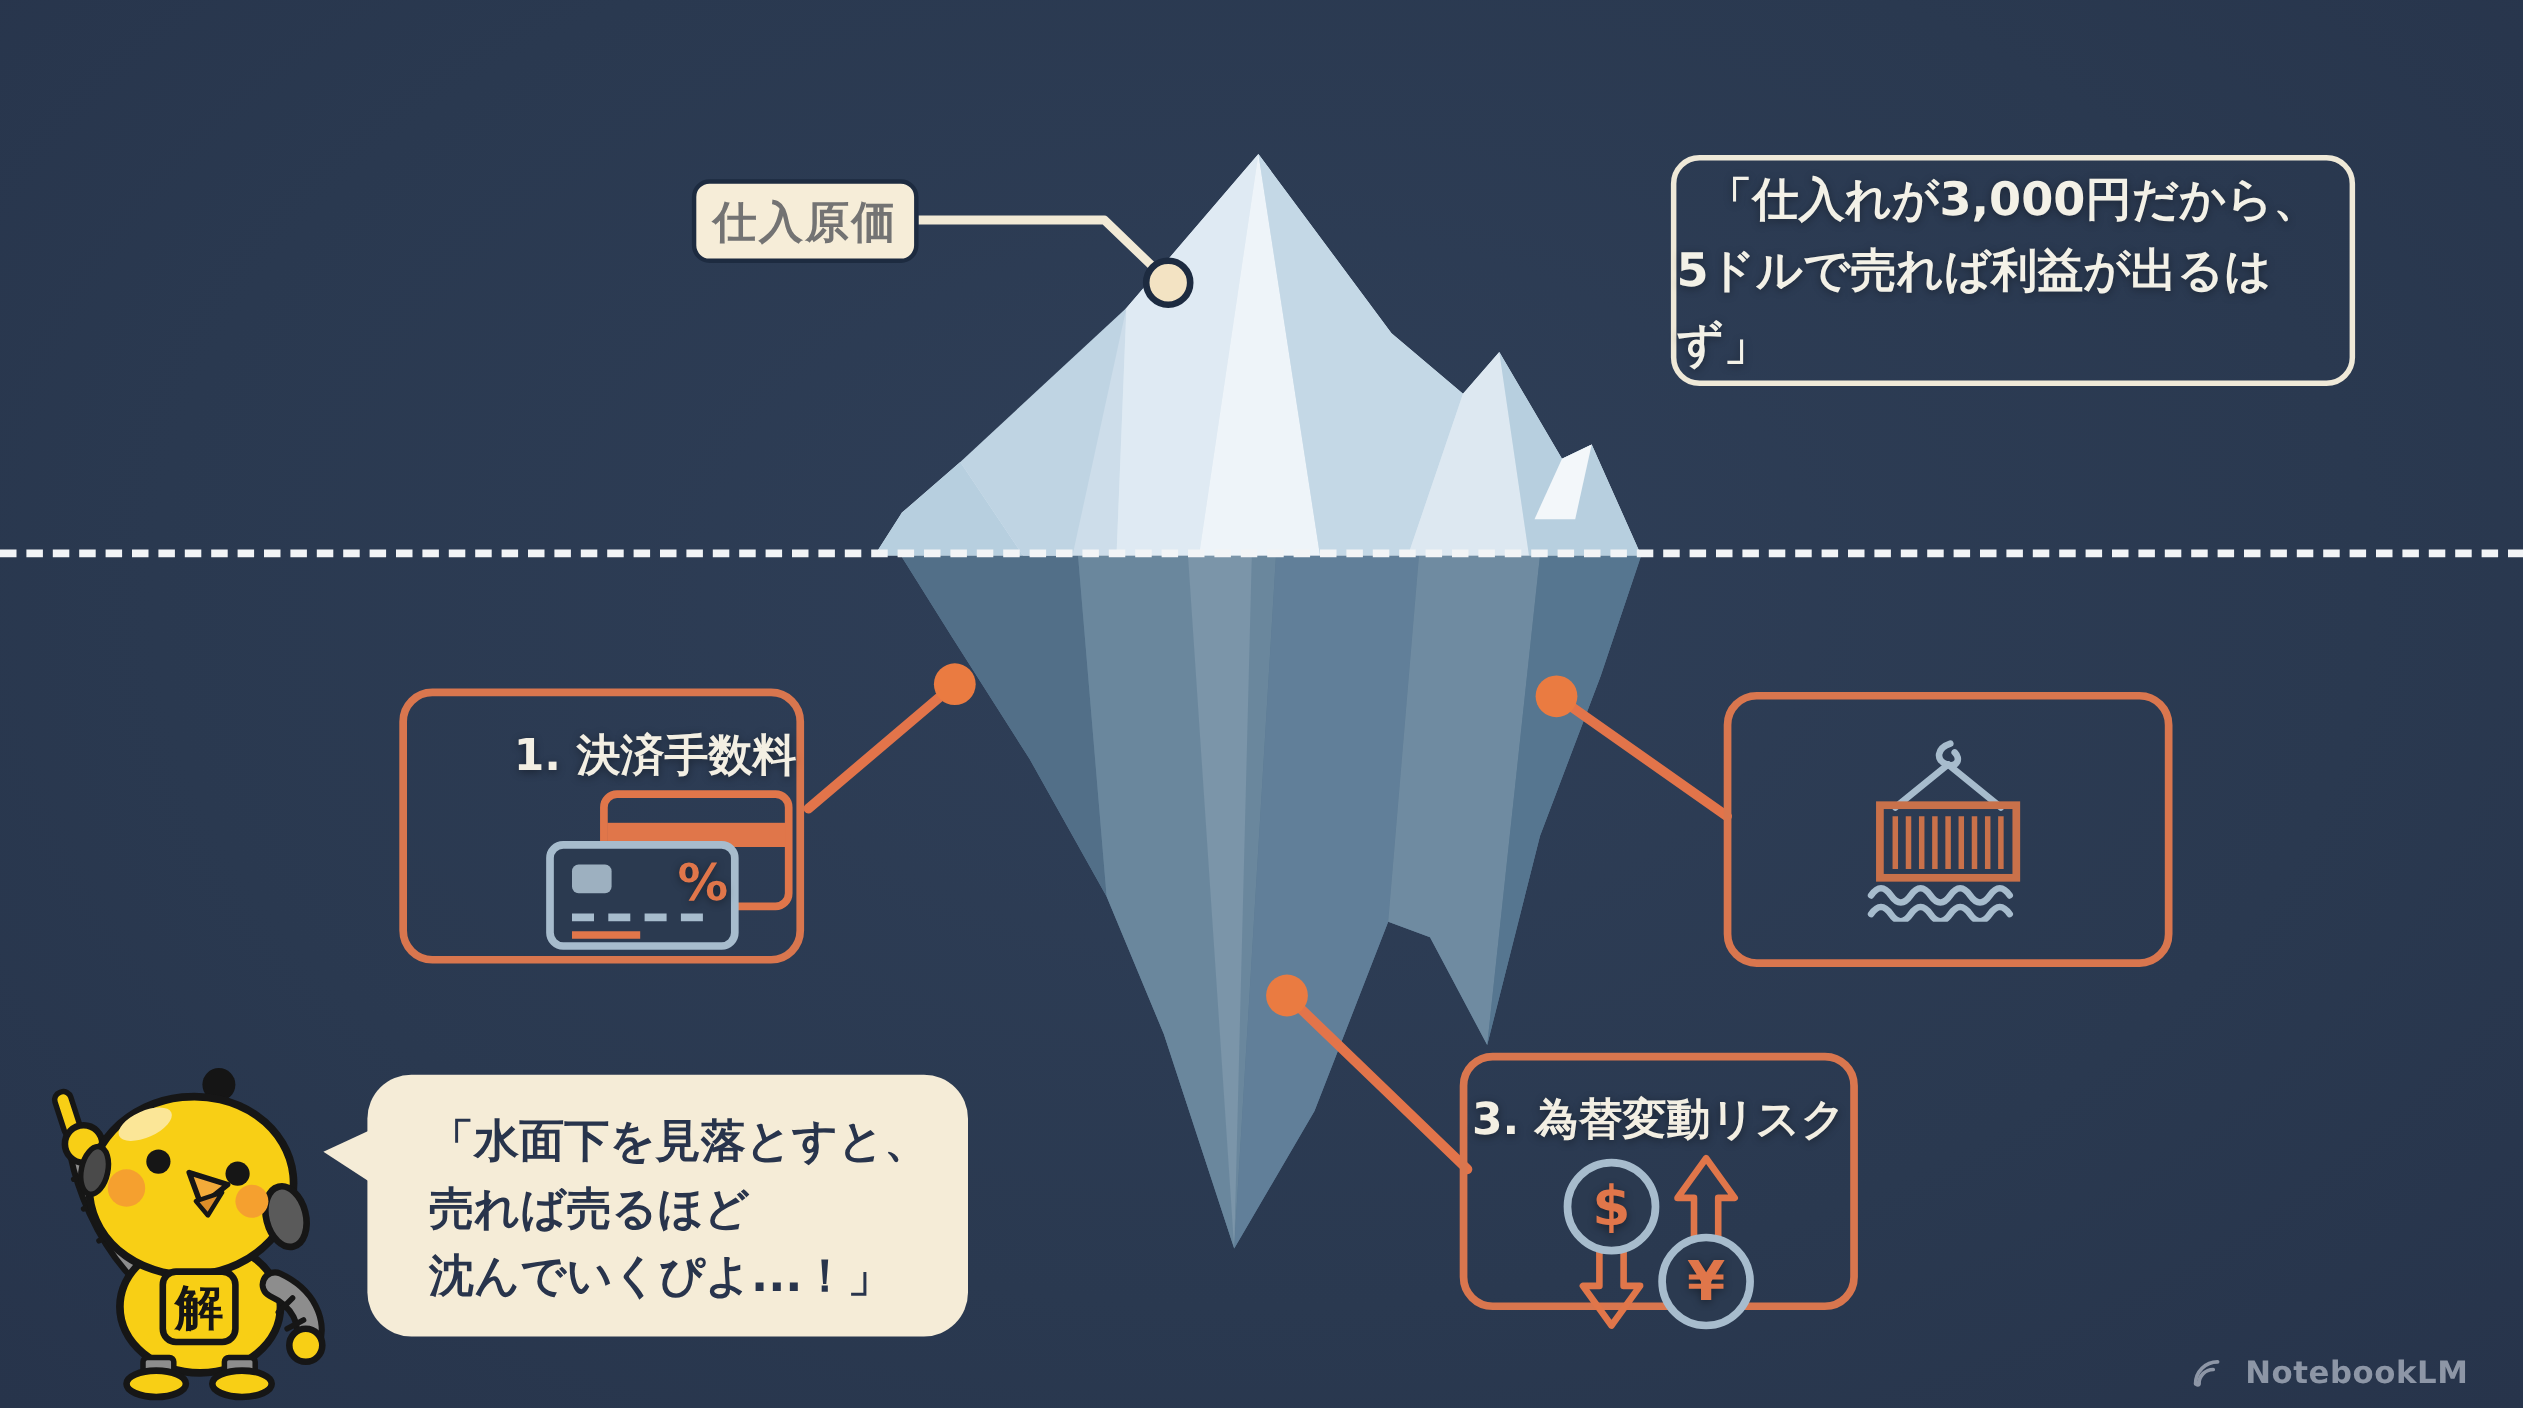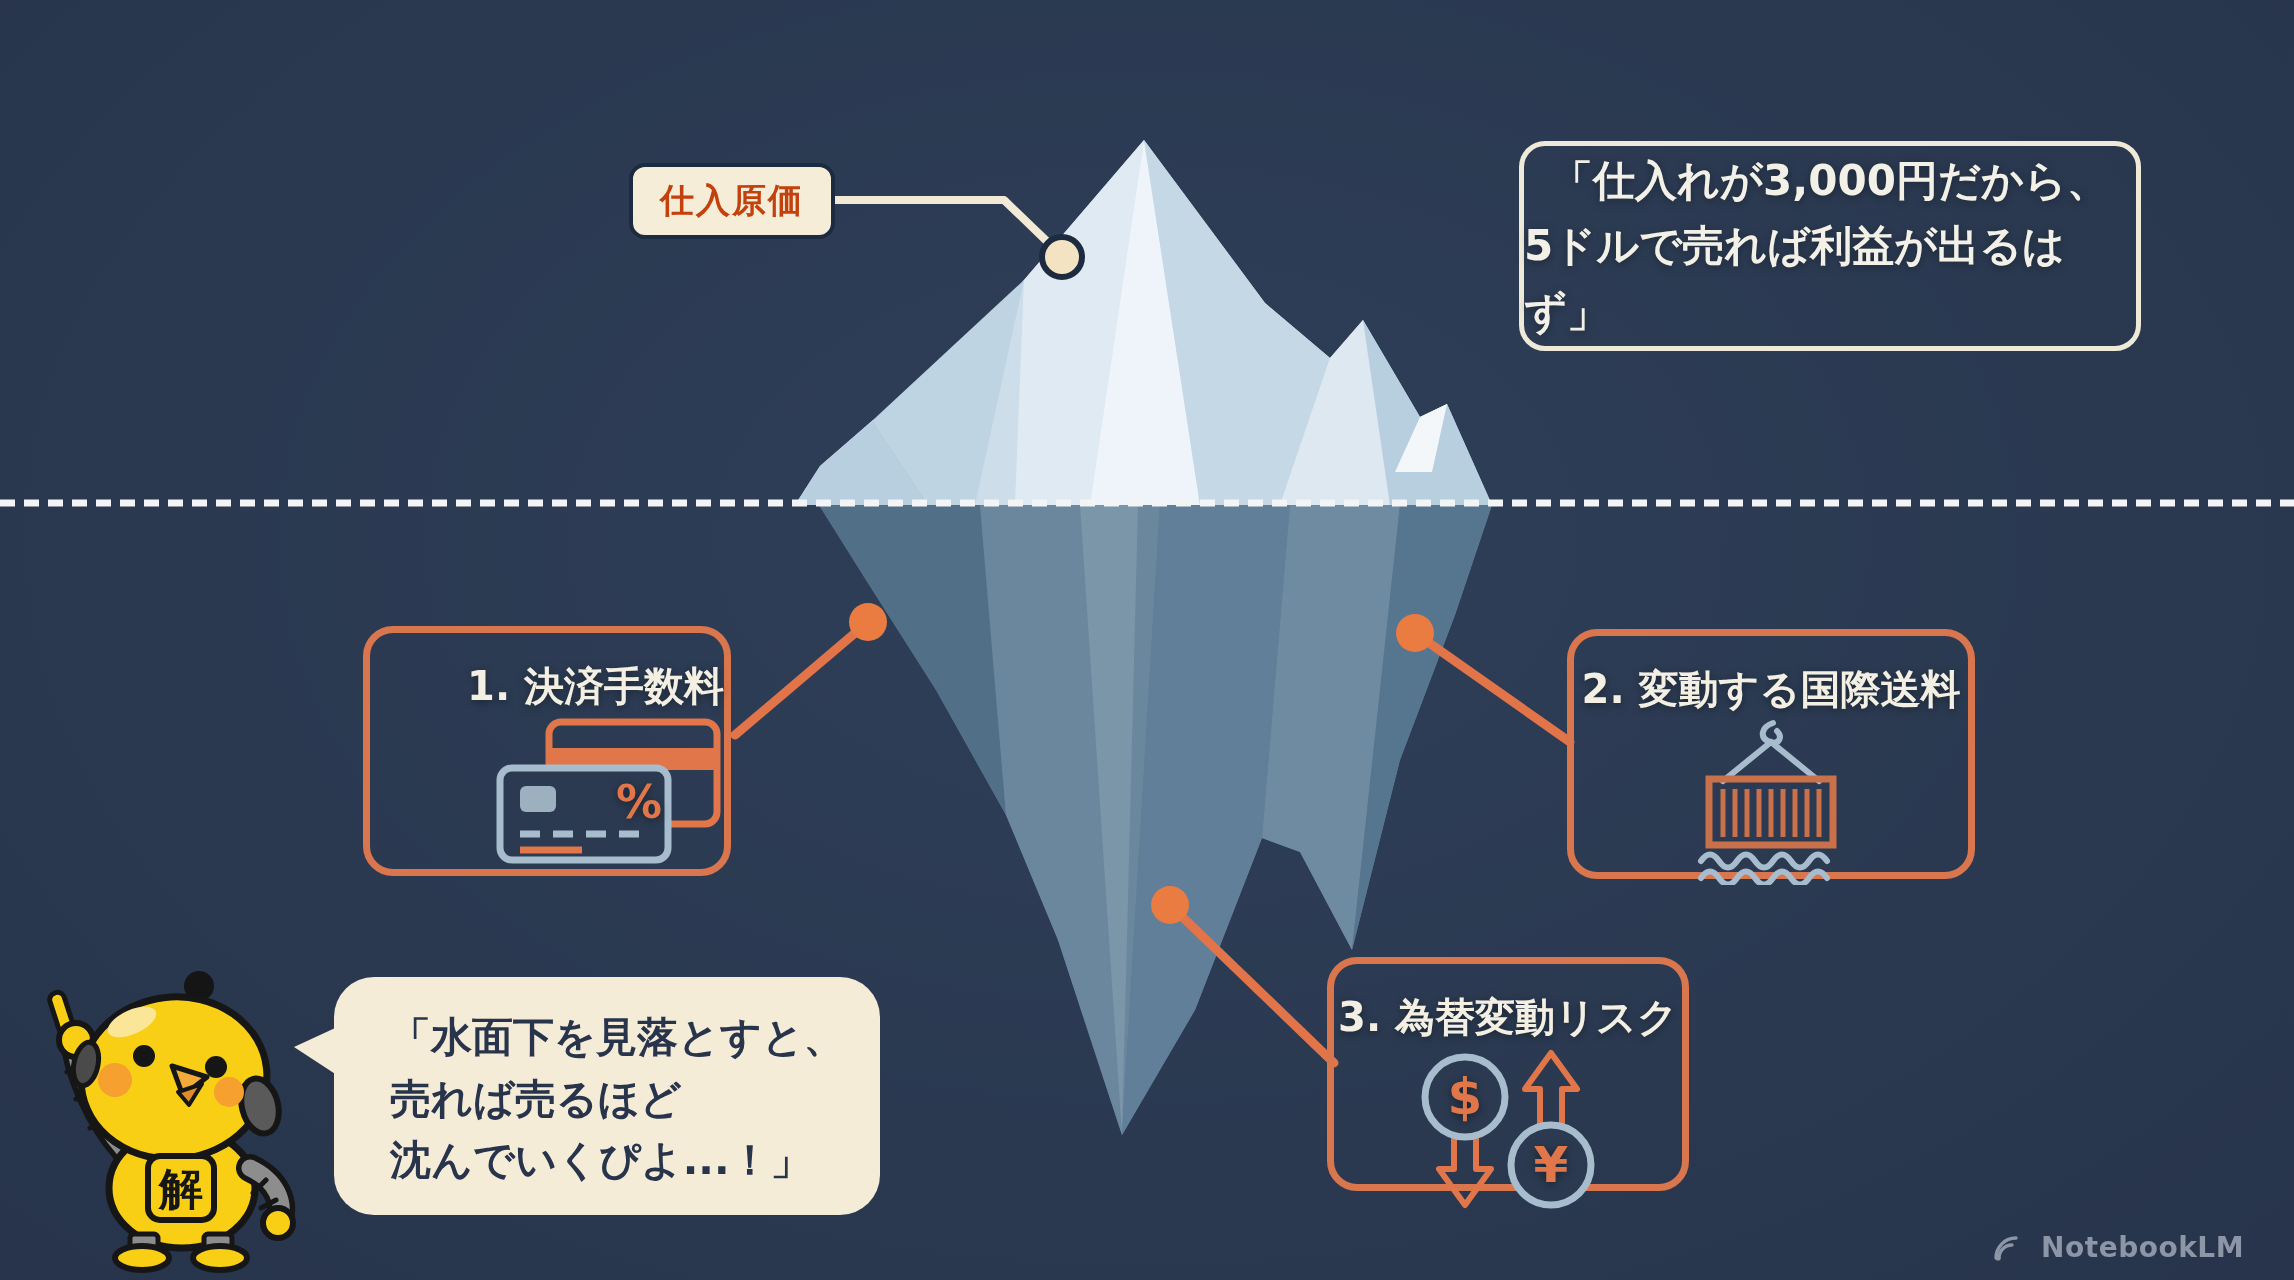--- a/index.html
+++ b/index.html
@@ -8,21 +8,21 @@
     background:radial-gradient(ellipse at 50% 42%, #2f3f58 0%, #2a3950 62%, #27344b 100%);
     font-family:"DejaVu Sans","Liberation Sans",sans-serif;
   }
   #scene-svg{position:absolute;left:0;top:0;}
 
   
   .peak-label{
     position:absolute;left:629px;top:163px;width:206px;height:76px;
     background:#f6edd8;border:4px solid #1d2b40;border-radius:16px;
     display:flex;align-items:center;justify-content:center;
-    font-size:34px;font-weight:bold;color:#c2410c;letter-spacing:2px;
+    font-size:40px;font-weight:bold;color:#737373;letter-spacing:2px;
     box-sizing:border-box;
   }
 
   
   .quote-box{
     position:absolute;left:1519px;top:141px;width:622px;height:210px;
     border:5px solid #efe9d8;border-radius:26px;box-sizing:border-box;
     display:flex;flex-direction:column;align-items:center;justify-content:center;
     font-size:42px;font-weight:bold;color:#f3f1e7;line-height:1.55;
     text-shadow:0 2px 8px rgba(0,0,0,.35);
@@ -130,21 +130,20 @@
         <rect x="6" y="52" width="168" height="92" rx="12" fill="#2b3a50" stroke="#a7bccd" stroke-width="7"></rect>
         <rect x="26" y="70" width="36" height="26" rx="6" fill="#9db0c0"></rect>
         <text x="122" y="102" font-size="46" font-weight="bold" fill="#e0764a">%</text>
         <line x1="26" y1="118" x2="152" y2="118" stroke="#a7bccd" stroke-width="7" stroke-dasharray="20 13"></line>
         <line x1="26" y1="134" x2="88" y2="134" stroke="#e0764a" stroke-width="7"></line>
       </svg>
     </div>
   </div>
 
   <div class="cost-box" id="cost-box-2">
-    <div class="title">2. 変動する国際送料</div>
     <div class="icon-wrap">
       <svg width="220" height="168" viewBox="0 0 220 168">
         <path d="M112,6 c-12,4 -14,15 -3,19 c9,3 13,-5 7,-11" fill="none" stroke="#a7bccd" stroke-width="6" stroke-linecap="round"></path>
         <path d="M110,25 L62,64 M110,25 L158,64" fill="none" stroke="#a7bccd" stroke-width="6" stroke-linecap="round"></path>
         <rect x="48" y="62" width="124" height="66" fill="none" stroke="#c9714a" stroke-width="7"></rect>
         <g stroke="#c9714a" stroke-width="5">
           <line x1="62" y1="72" x2="62" y2="120"></line>
             <line x1="74" y1="72" x2="74" y2="120"></line>
           <line x1="86" y1="72" x2="86" y2="120"></line>
             <line x1="98" y1="72" x2="98" y2="120"></line>

